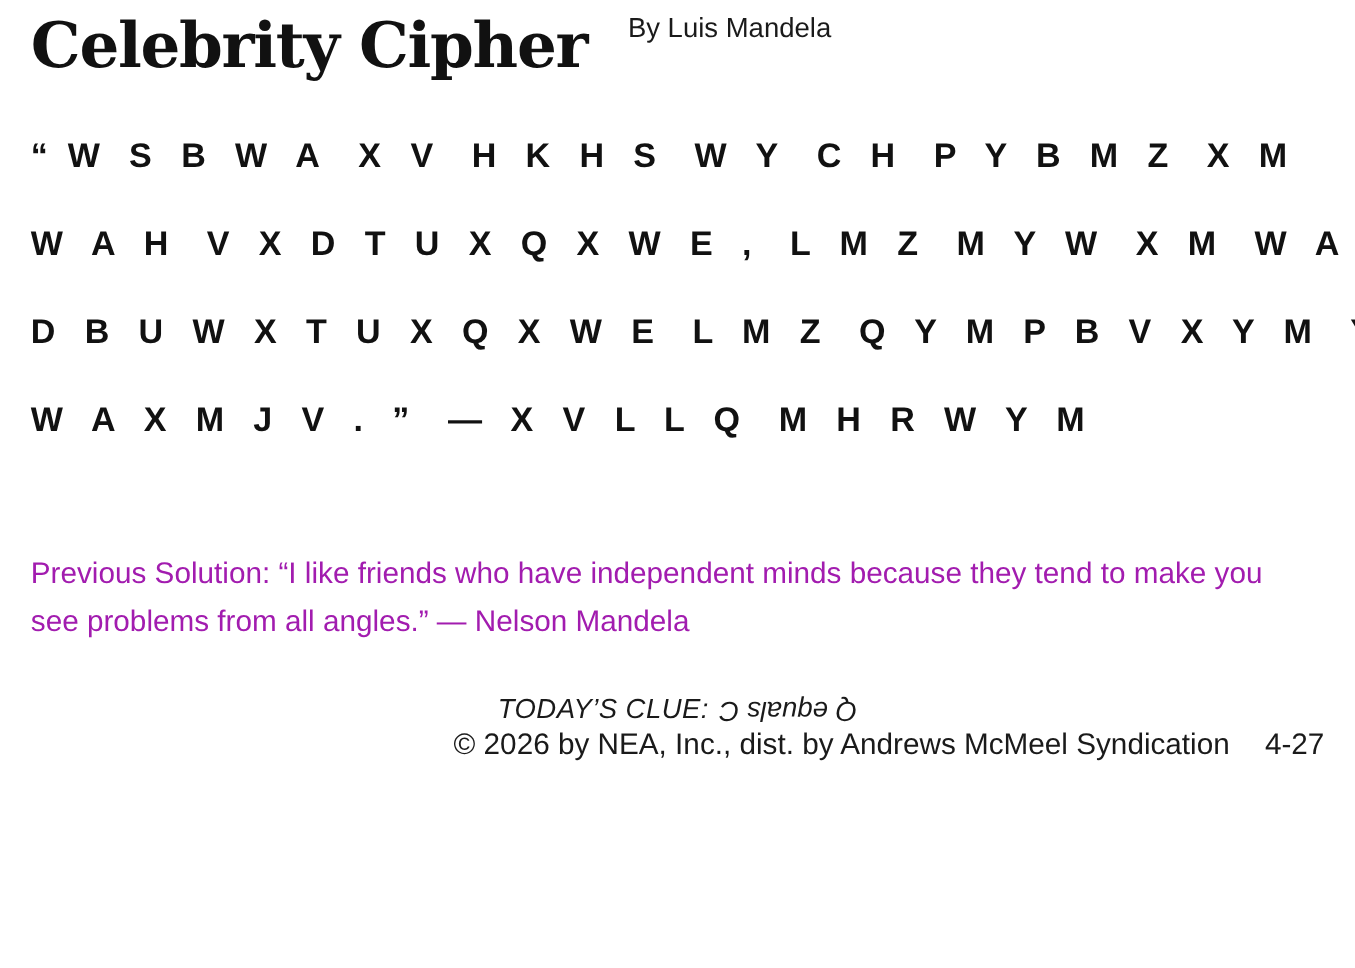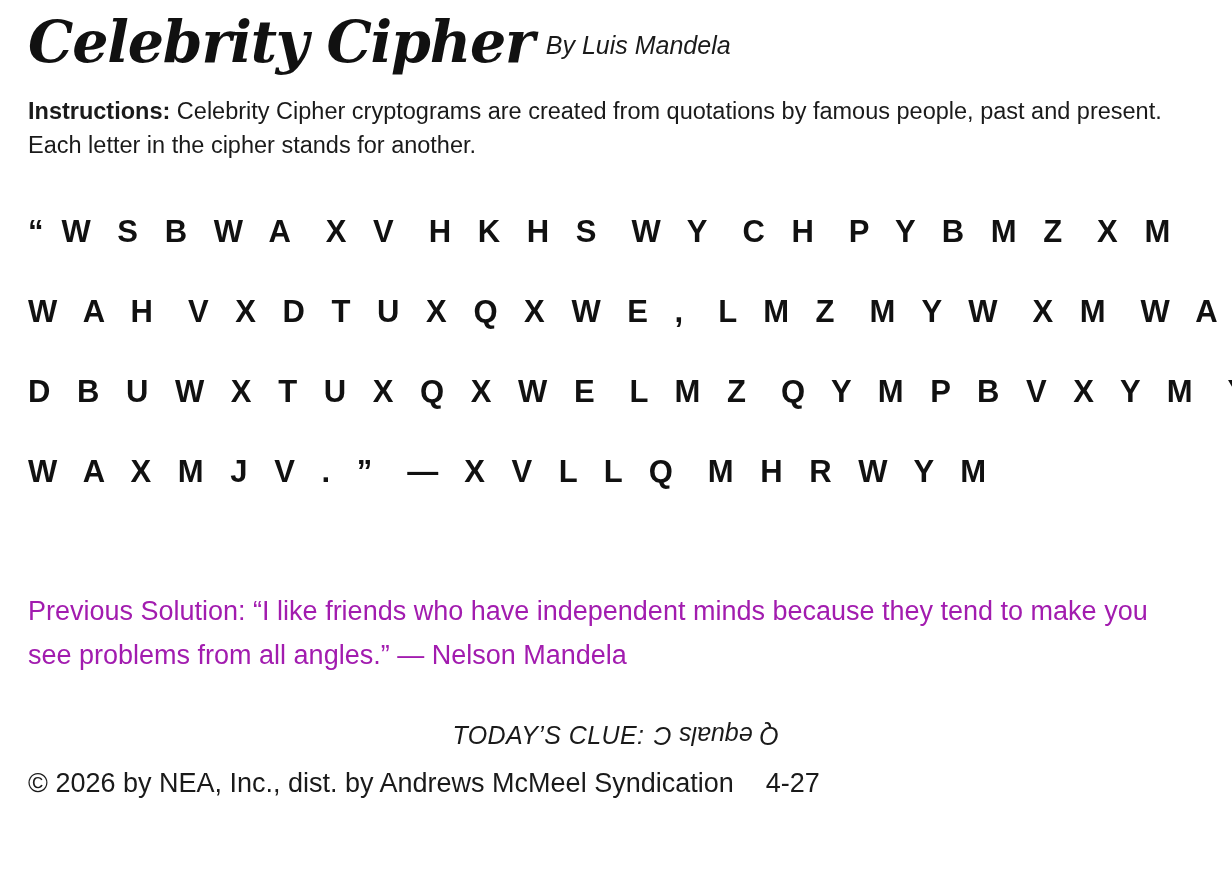--- a/index.html
+++ b/index.html
@@ -19,23 +19,21 @@
     position: relative;
     width: 1232px;
     height: 880px;
     box-sizing: border-box;
     padding: 12px 28px 0 28px;
   }
 
   
   .header {
     display: flex;
-    align-items: flex-end;
-    gap: 12px;
-    font-style: italic;
+    gap: 37px;
   }
   .title {
     font-family: "DejaVu Serif", serif;
     font-weight: bold;
     font-size: 57px;
     letter-spacing: -1.2px;
     line-height: 1.05;
     color: #111111;
     margin: 0;
     white-space: nowrap;
@@ -110,41 +108,40 @@
     letter-spacing: 0.4px;
   }
   .clue-answer {
     display: inline-block;
     transform: rotate(180deg);
     margin-left: 10px;
   }
 
   
   .footer {
-    margin-top: 18px;
-    text-align: left;
+    margin-top: 1px;
+    text-align: right;
     font-size: 27px;
     color: #1a1a1a;
   }
   .footer-date {
     display: inline-block;
     margin-left: 32px;
   }
 </style>
 </head>
 <body>
 
 <div class="page">
 
   <div class="header">
     <h1 class="title">Celebrity Cipher</h1>
     <div class="byline">By Luis Mandela</div>
   </div>
 
-  <p class="instructions"><b>Instructions:</b><span> Celebrity Cipher cryptograms are created from quotations by famous people, past and present. Each letter in the cipher stands for another.</span></p>
 
   <div class="cipher">
 
     <div class="cipher-line">
       <span class="q">“</span><span class="w">W S B W A</span><span class="w">X V</span><span class="w">H K H S</span><span class="w">W Y</span><span class="w">C H</span><span class="w">P Y B M Z</span><span class="w">X M</span>
     </div>
 
     <div class="cipher-line">
       <span class="w">W A H</span><span class="w">V X D T U X Q X W E ,</span><span class="w">L M Z</span><span class="w">M Y W</span><span class="w">X M</span><span class="w">W A H</span>
     </div>

